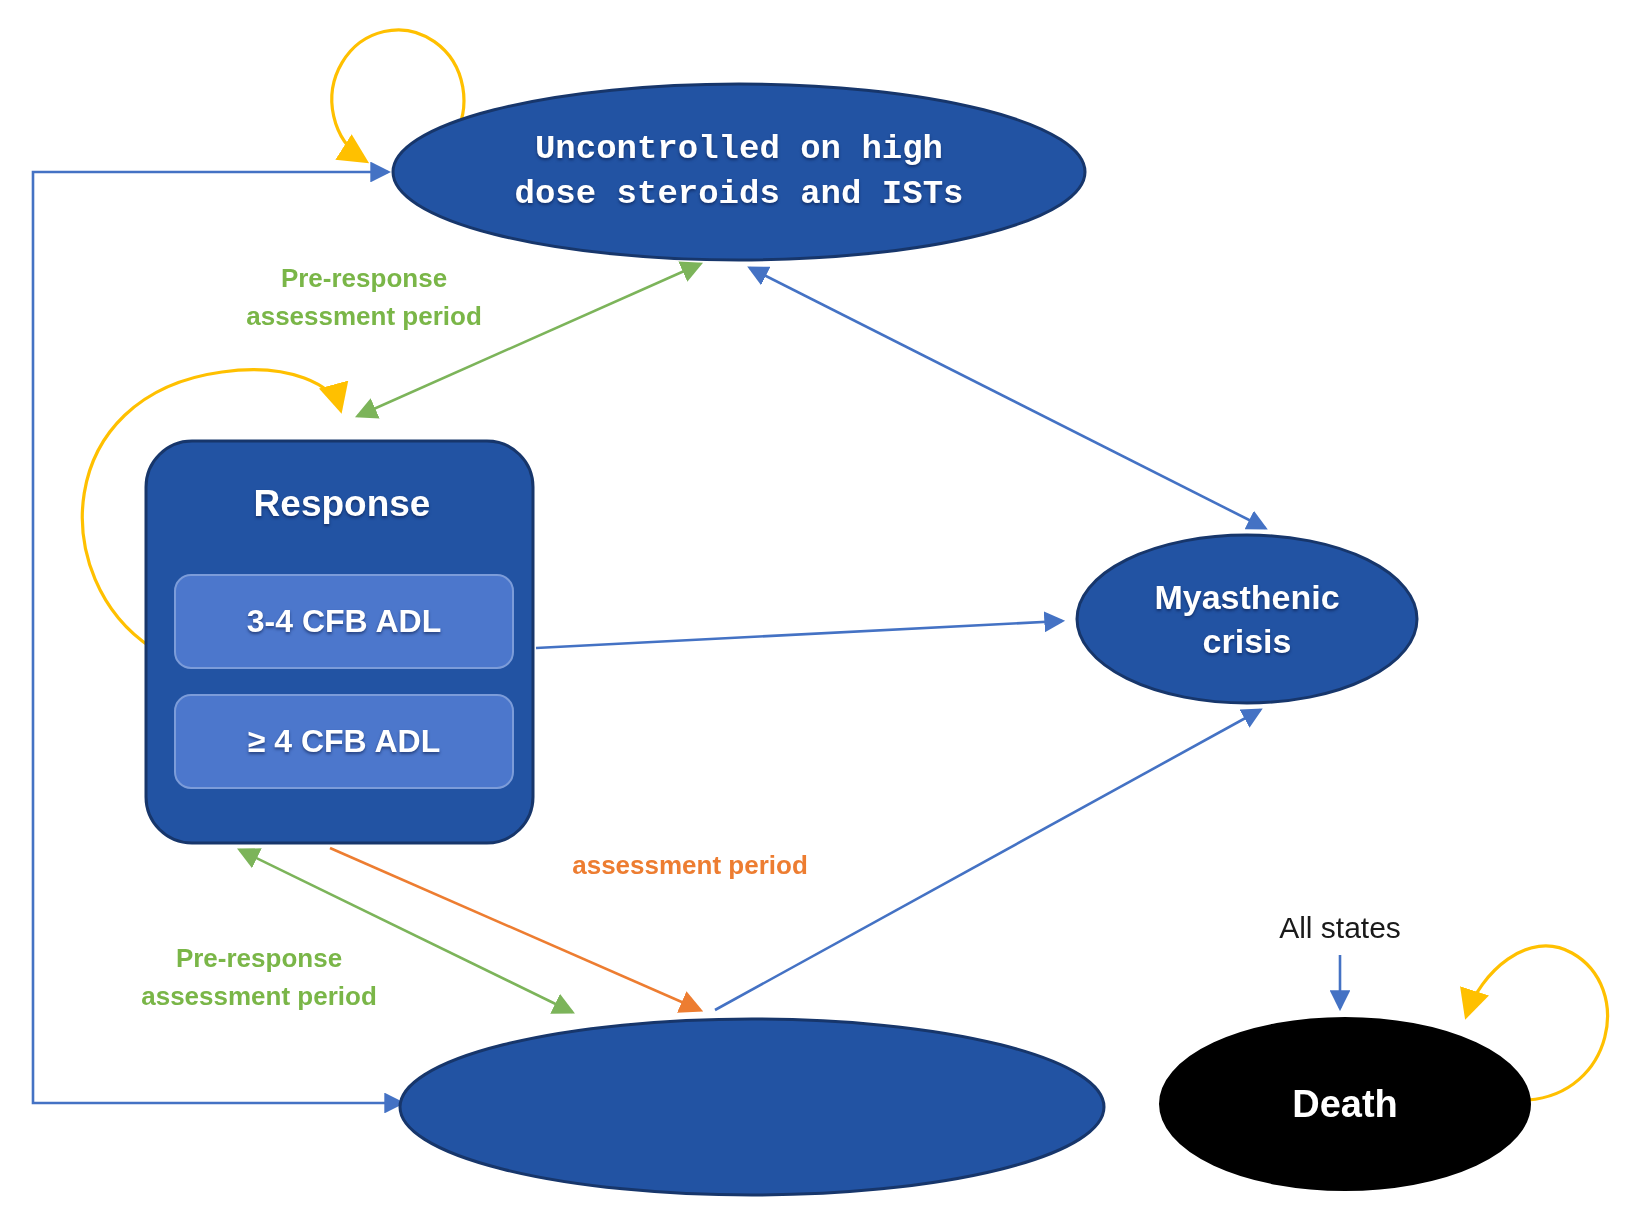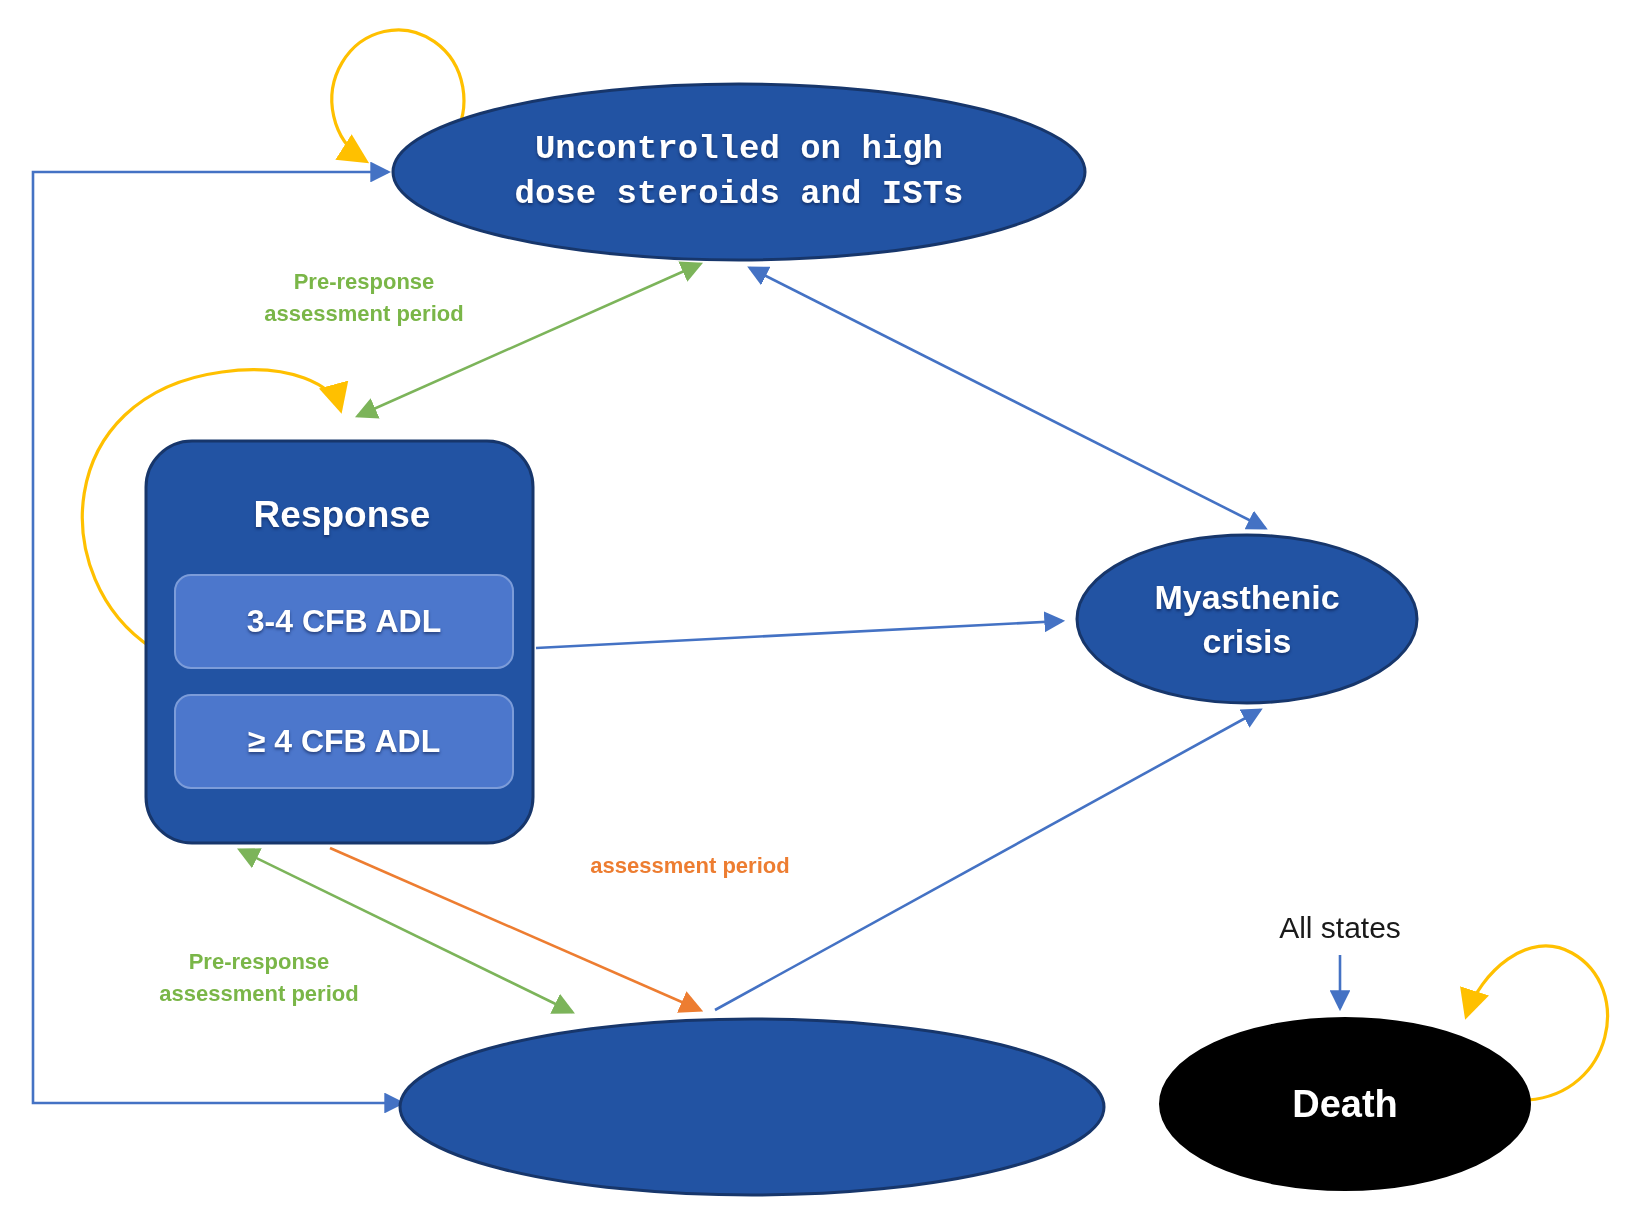--- a/index.html
+++ b/index.html
@@ -38,21 +38,21 @@
     text-shadow:0 2px 3px rgba(8,22,64,0.55);
   }
   .lbl-uncontrolled{font-size:34px;line-height:1.32;}
   .lbl-response-title{font-size:37px;}
   .lbl-inner{font-size:32px;}
   .lbl-crisis{font-size:34px;line-height:1.3;}
   .lbl-acute .acute-line1{font-size:35px;}
   .lbl-acute .acute-line2{font-size:29px;}
   .lbl-death{font-size:38px;color:var(--text-white);font-weight:700;text-shadow:none;}
   .lbl-allstates{font-size:30px;color:var(--text-black);font-weight:500;}
-  .edge-lbl{font-size:22px;font-weight:700;line-height:1.46;}
+  .edge-lbl{font-size:26px;font-weight:700;line-height:1.46;}
   .edge-lbl-green{color:var(--label-green);}
   .edge-lbl-orange{color:var(--label-orange);}
 </style>
 </head>
 <body>
 
 <div id="canvas">
 
   <svg id="diagram-svg" width="1650" height="1228" viewBox="0 0 1650 1228">
     <defs>
@@ -97,21 +97,21 @@
     <ellipse class="node-shape" cx="1247" cy="619" rx="170" ry="84"></ellipse>
     <ellipse class="node-shape" cx="752" cy="1107" rx="352" ry="88"></ellipse>
     <ellipse class="death-shape" cx="1345" cy="1104" rx="185" ry="86"></ellipse>
   </svg>
 
   <div class="lbl node-lbl lbl-uncontrolled" style="left:739px;top:172px;font-family:Liberation Mono, monospace;">
     <span>Uncontrolled on high</span>
     <span>dose steroids and ISTs</span>
   </div>
 
-  <div class="lbl node-lbl lbl-response-title" style="left:342px;top:504px;margin-top:11px;">Response</div>
+  <div class="lbl node-lbl lbl-response-title" style="left:342px;top:504px;">Response</div>
 
   <div class="lbl node-lbl lbl-inner" style="left:344px;top:621px;">3-4 CFB ADL</div>
 
   <div class="lbl node-lbl lbl-inner" style="left:344px;top:741px;">≥ 4 CFB ADL</div>
 
   <div class="lbl node-lbl lbl-crisis" style="left:1247px;top:619px;">
     <span>Myasthenic</span>
     <span>crisis</span>
   </div>
 

